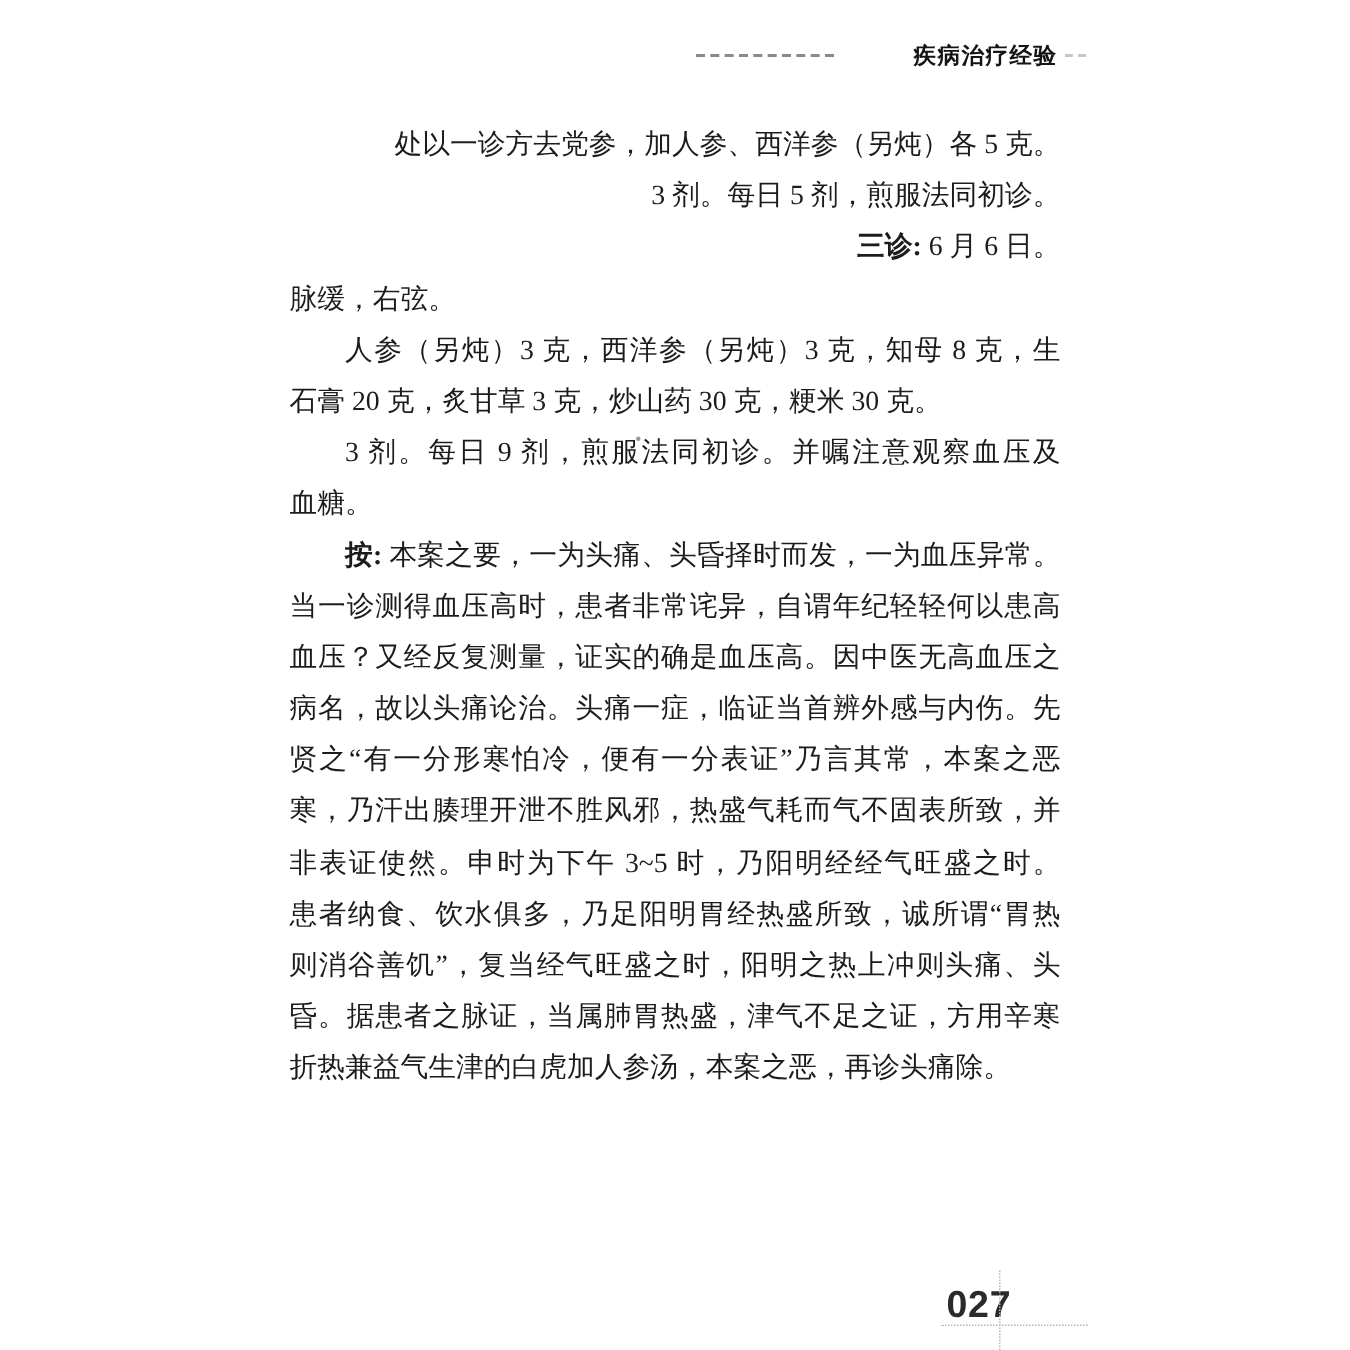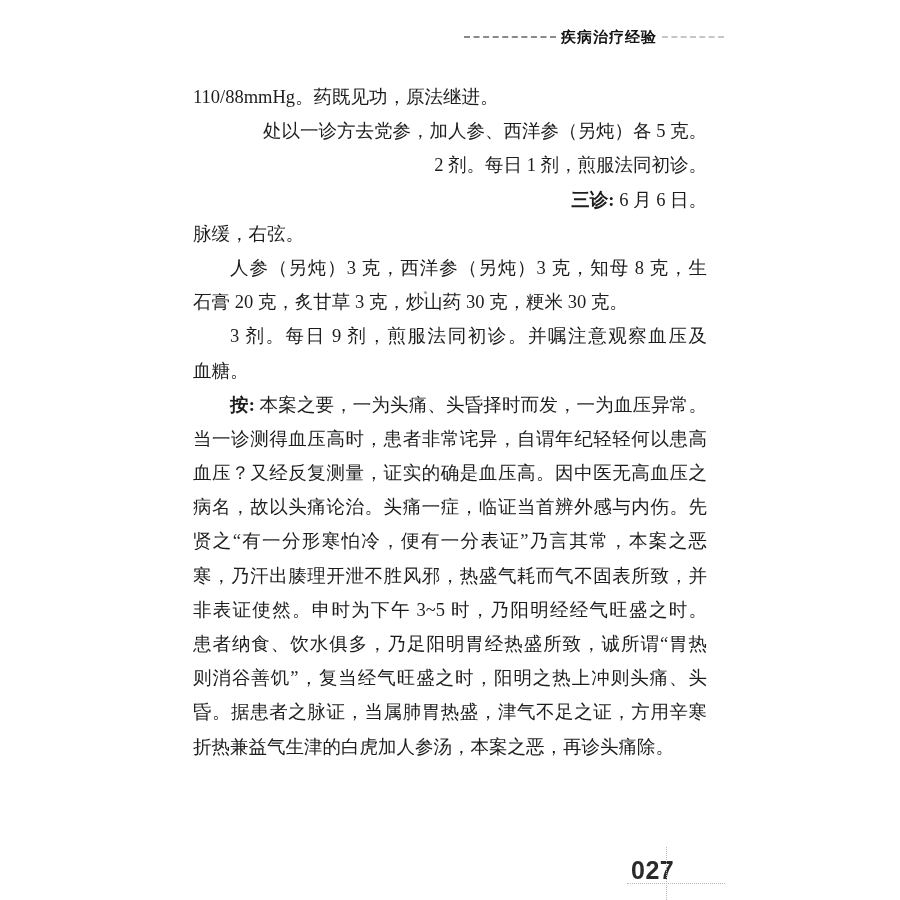--- a/index.html
+++ b/index.html
@@ -15,20 +15,21 @@
   .runhead{
     position:absolute;left:464px;top:27px;width:260px;height:20px;
     display:flex;align-items:center;
   }
   .dash-left{width:92px;height:0;border-top:2px dashed #8a8a8a;margin-right:5px;}
   .dash-right{flex:1;height:0;border-top:2px dashed #c6c6c6;margin-left:5px;}
   .runhead-title{
     font-family:"Liberation Sans","DejaVu Sans",sans-serif;
     font-weight:bold;font-size:15px;letter-spacing:1px;color:#141414;
     white-space:nowrap;
+    margin-left:48px;
   }
   
   .textblock{
     position:absolute;left:193px;top:80px;width:514px;
   }
   .line{
     height:34.2px;line-height:34.2px;font-size:18.5px;
     text-align:left;color:#1c1c1c;
   }
   .ind{padding-left:37px;text-align:right;}
@@ -63,23 +64,22 @@
 
 <div class="page">
 
   <div class="runhead">
     <div class="dash-left"></div>
     <div class="runhead-title">疾病治疗经验</div>
     <div class="dash-right"></div>
   </div>
 
   <div class="textblock">
-    <div class="line">110/88mmHg。药既见功，原法继进。</div>
     <div class="line ind">处以一诊方去党参，加人参、西洋参（另炖）各 5 克。</div>
-    <div class="line ind">2 剂。每日 1 剂，煎服法同初诊。</div>
+    <div class="line ind">3 剂。每日 5 剂，煎服法同初诊。</div>
     <div class="line ind"><span class="b">三诊:</span><span> 6 月 6 日。</span></div>
     <div class="line">脉缓，右弦。</div>
     <div class="line ind just">人参（另炖）3 克，西洋参（另炖）3 克，知母 8 克，生</div>
     <div class="line">石膏 20 克，炙甘草 3 克，炒山药 30 克，粳米 30 克。</div>
     <div class="line ind just">3 剂。每日 9 剂，煎服法同初诊。并嘱注意观察血压及</div>
     <div class="line">血糖。</div>
     <div class="line ind just"><span class="b">按:</span><span> 本案之要，一为头痛、头昏择时而发，一为血压异常。</span></div>
     <div class="line just">当一诊测得血压高时，患者非常诧异，自谓年纪轻轻何以患高</div>
     <div class="line just">血压？又经反复测量，证实的确是血压高。因中医无高血压之</div>
     <div class="line just">病名，故以头痛论治。头痛一症，临证当首辨外感与内伤。先</div>

